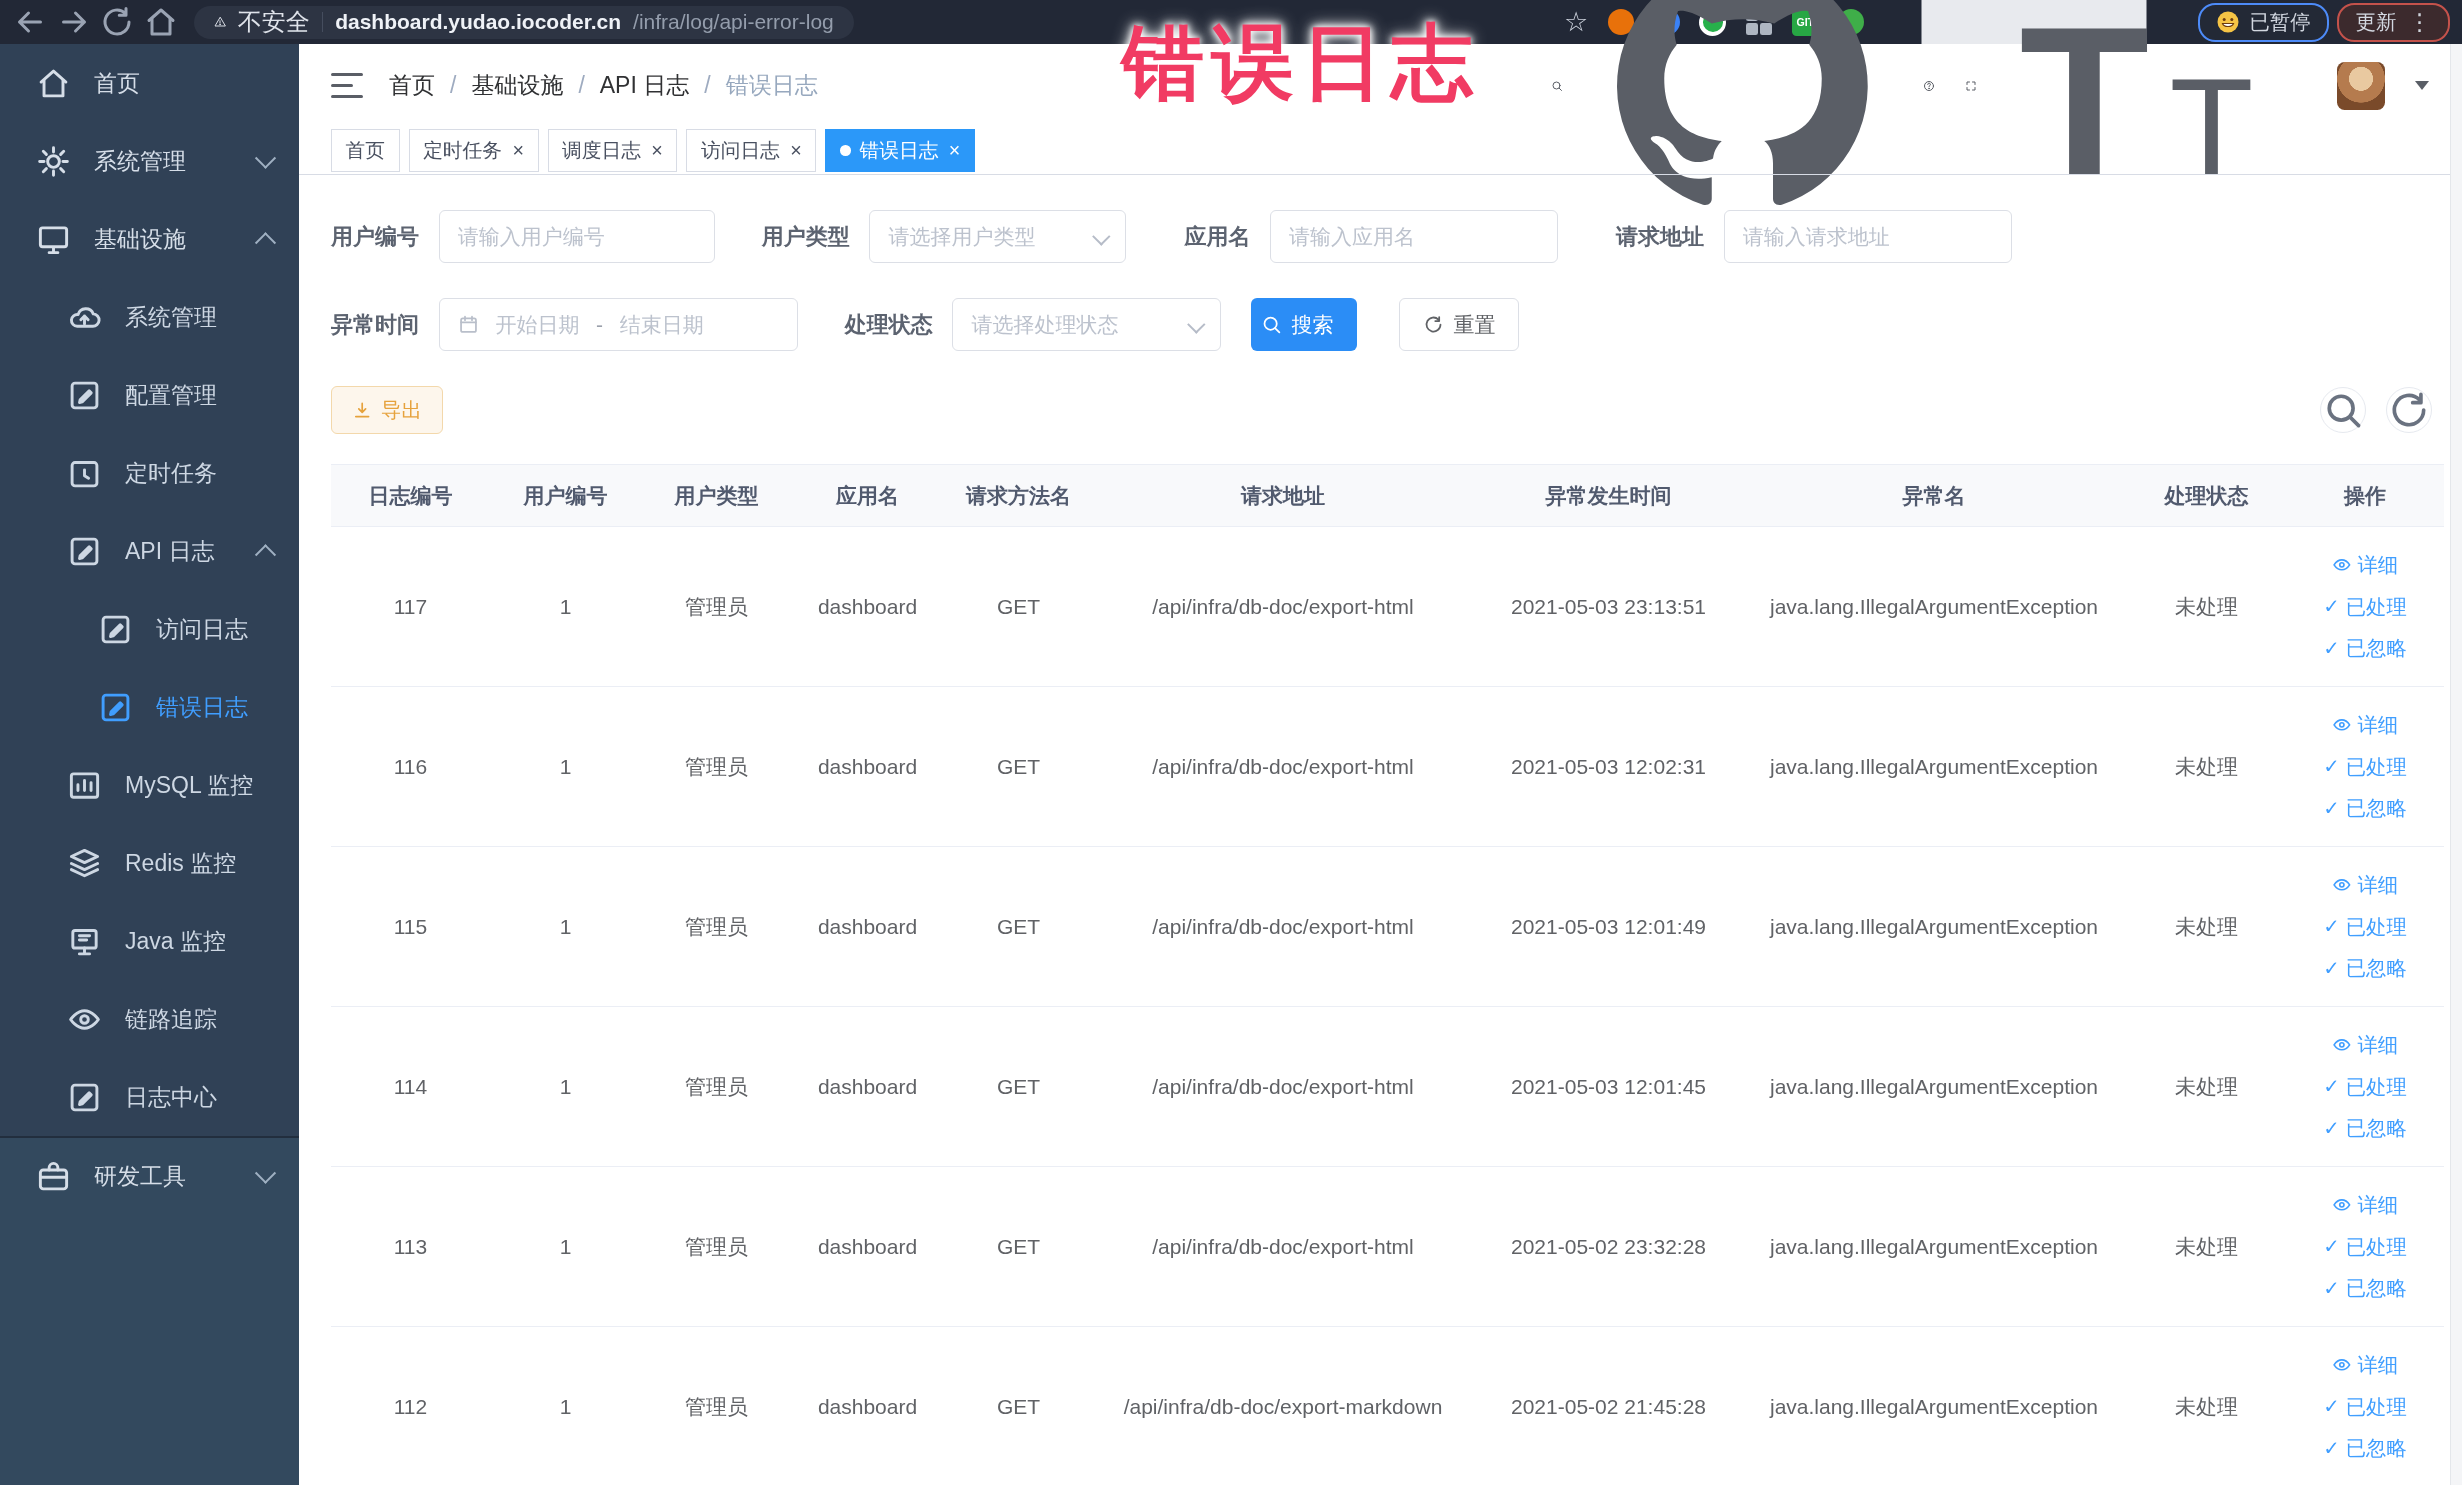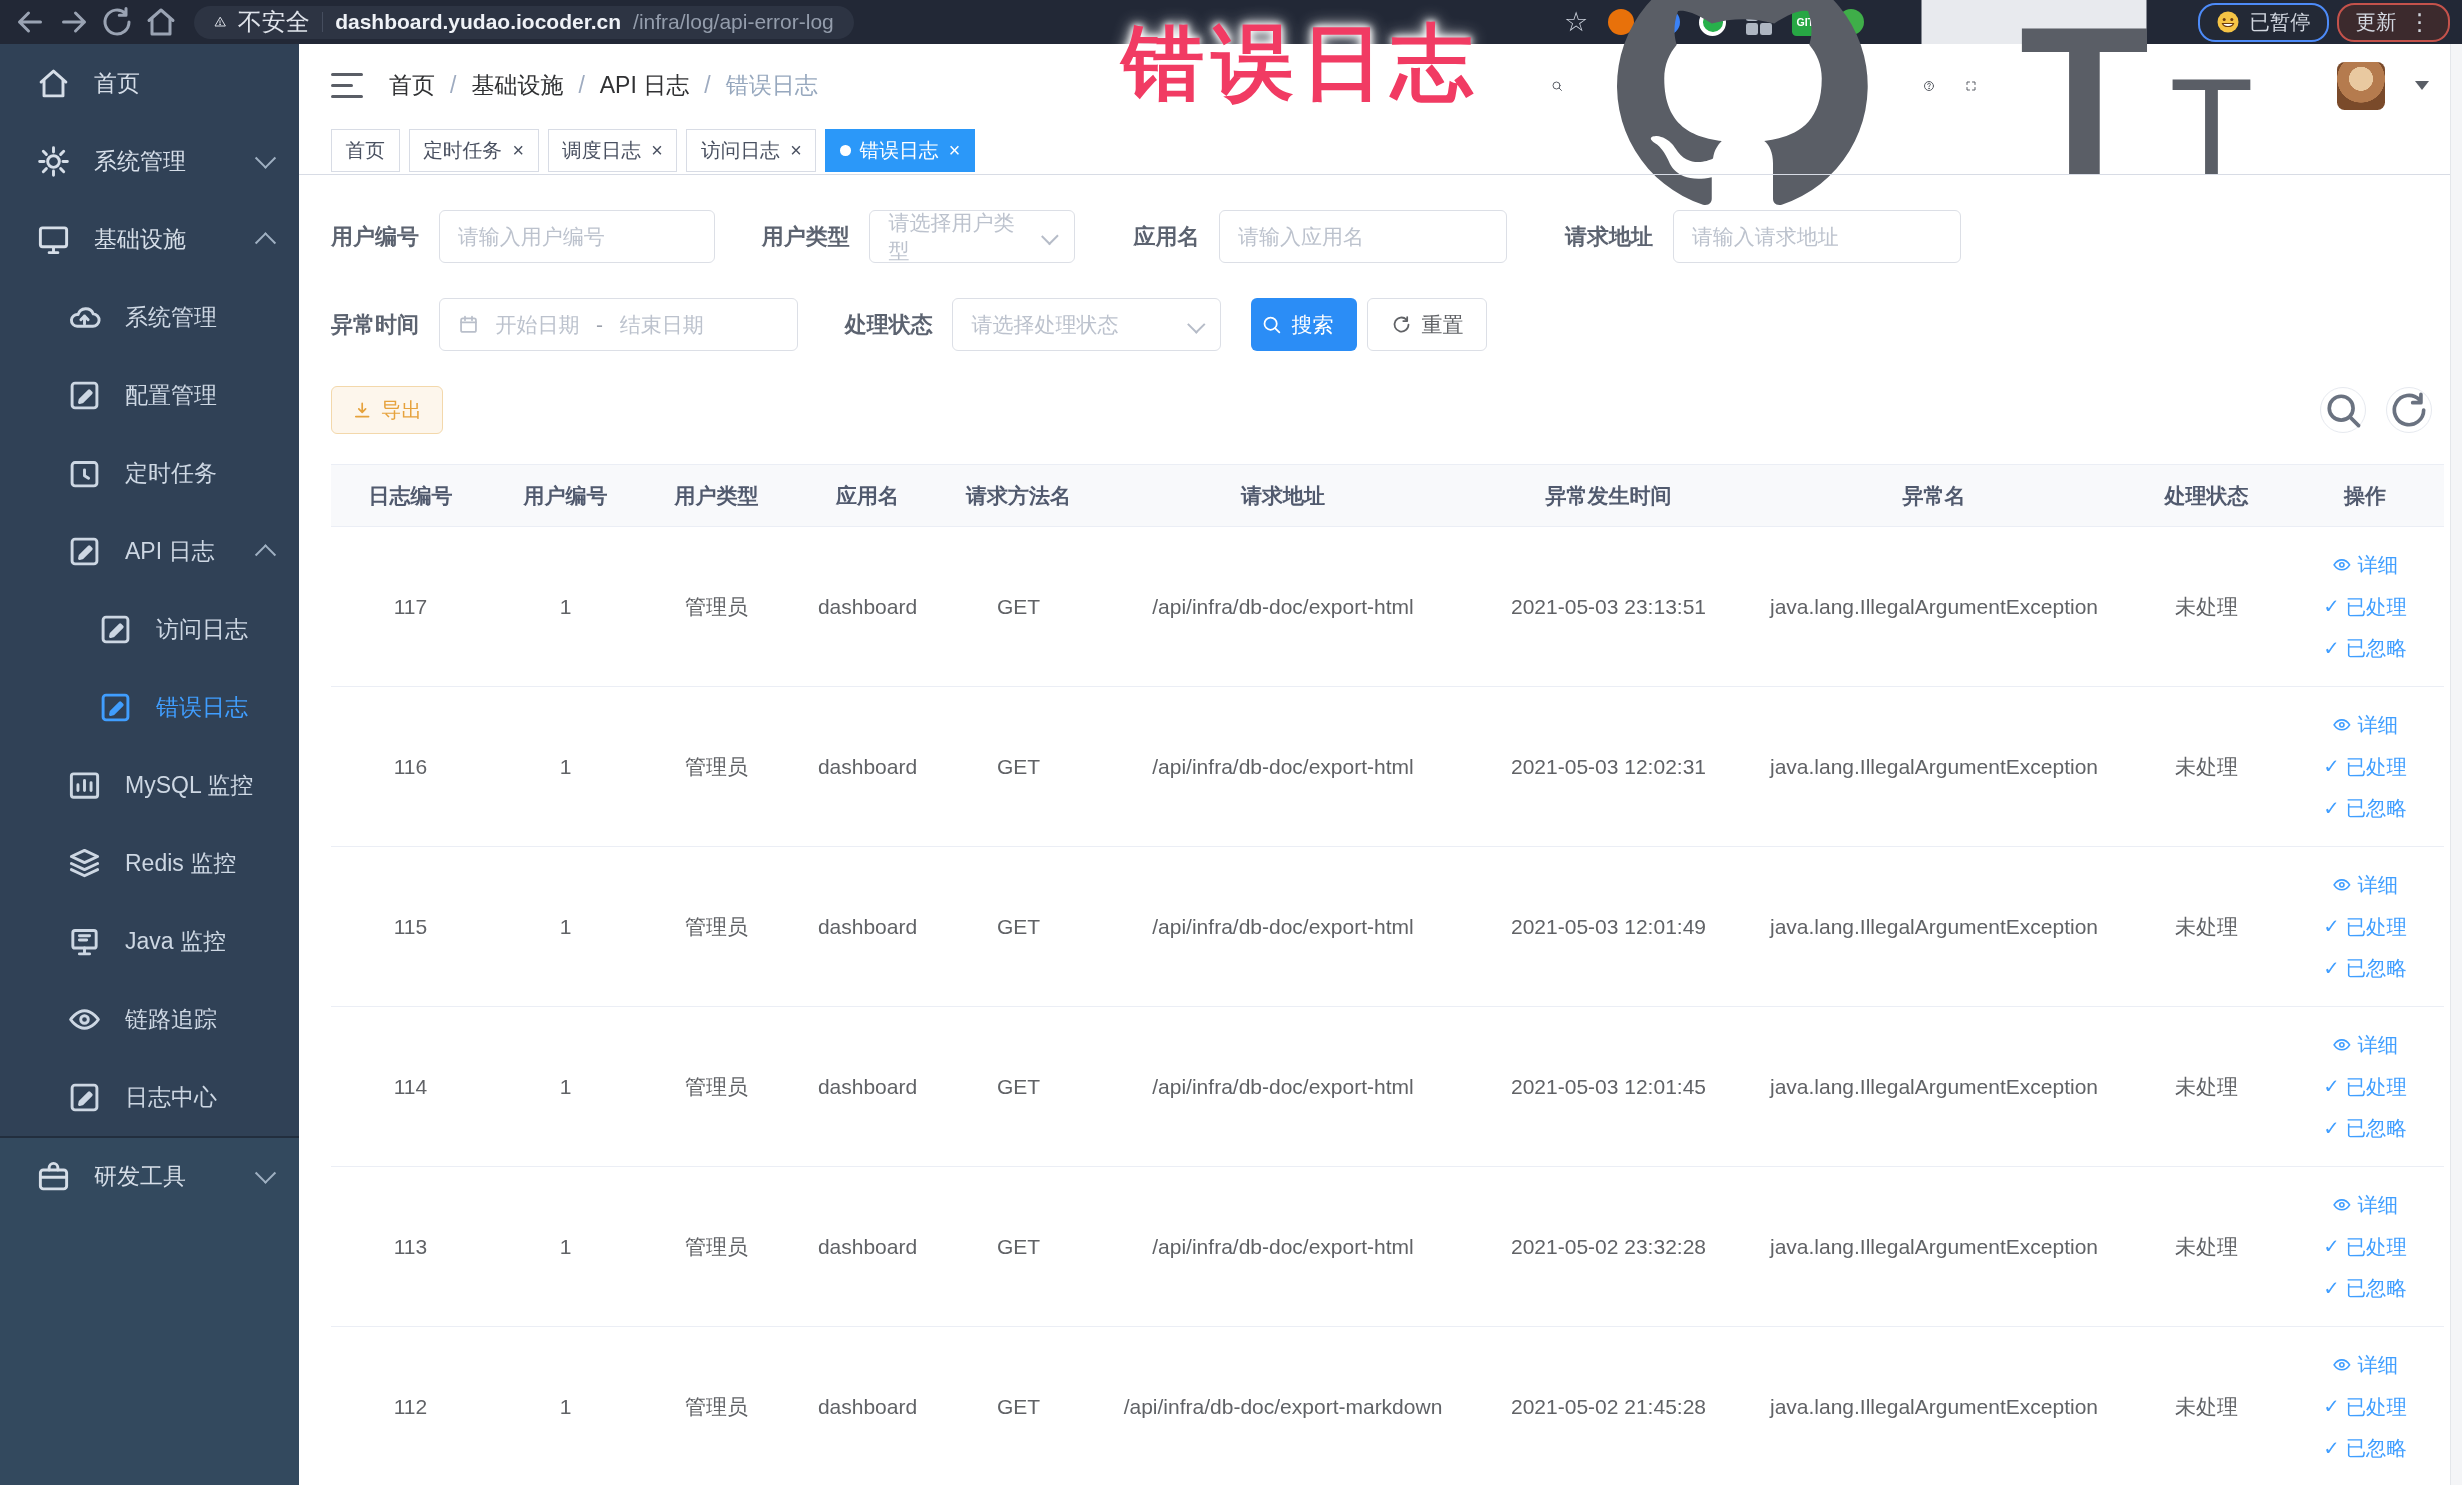--- a/index.html
+++ b/index.html
@@ -433,21 +433,21 @@
             <span class="tab-close">×</span>
           </div>
         </div>
 
       <div class="content">
 
         <div class="filter-row">
           <span class="f-label">用户编号</span>
           <input class="f-input" style="width: 276px;" placeholder="请输入用户编号">
           <span class="f-label" style="margin-left:47px;">用户类型</span>
-          <div class="f-select" style="width:206px;">
+          <div class="f-select" style="width:257px;">
             <span class="placeholder">请选择用户类型</span>
             <span class="sel-chev"></span>
           </div>
           <span class="f-label" style="margin-left:58px;">应用名</span>
           <input class="f-input" style="width: 288px;" placeholder="请输入应用名">
           <span class="f-label" style="margin-left:58px;">请求地址</span>
           <input class="f-input" style="width: 288px;" placeholder="请输入请求地址">
         </div>
 
         <div class="filter-row">
@@ -470,21 +470,21 @@
           </div>
           <button class="btn btn-primary" style="margin-left:30px;">
             <span style="display:flex;">
                 <svg viewBox="0 0 24 24" width="1em" height="1em" fill="none" stroke="currentColor" stroke-width="2" stroke-linecap="round" stroke-linejoin="round" style="width:100%;height:100%;">
                   <circle cx="11" cy="11" r="7"></circle>
                   <path d="M16.3 16.3L21 21"></path>
                 </svg>
               </span>
             <span>搜索</span>
           </button>
-          <button class="btn btn-plain" style="margin-left:10px;justify-content:center;">
+          <button class="btn btn-plain" style="margin-left:42px;justify-content:center;">
             <span style="display:flex;">
                 <svg viewBox="0 0 24 24" width="1em" height="1em" fill="none" stroke="currentColor" stroke-width="2" stroke-linecap="round" stroke-linejoin="round" style="width:100%;height:100%;">
                   <path d="M20 12a8 8 0 1 1-2.4-5.7M18.5 3.5V8H14"></path>
                 </svg>
               </span>
             <span>重置</span>
           </button>
         </div>
 
         <div class="toolbar-row">

